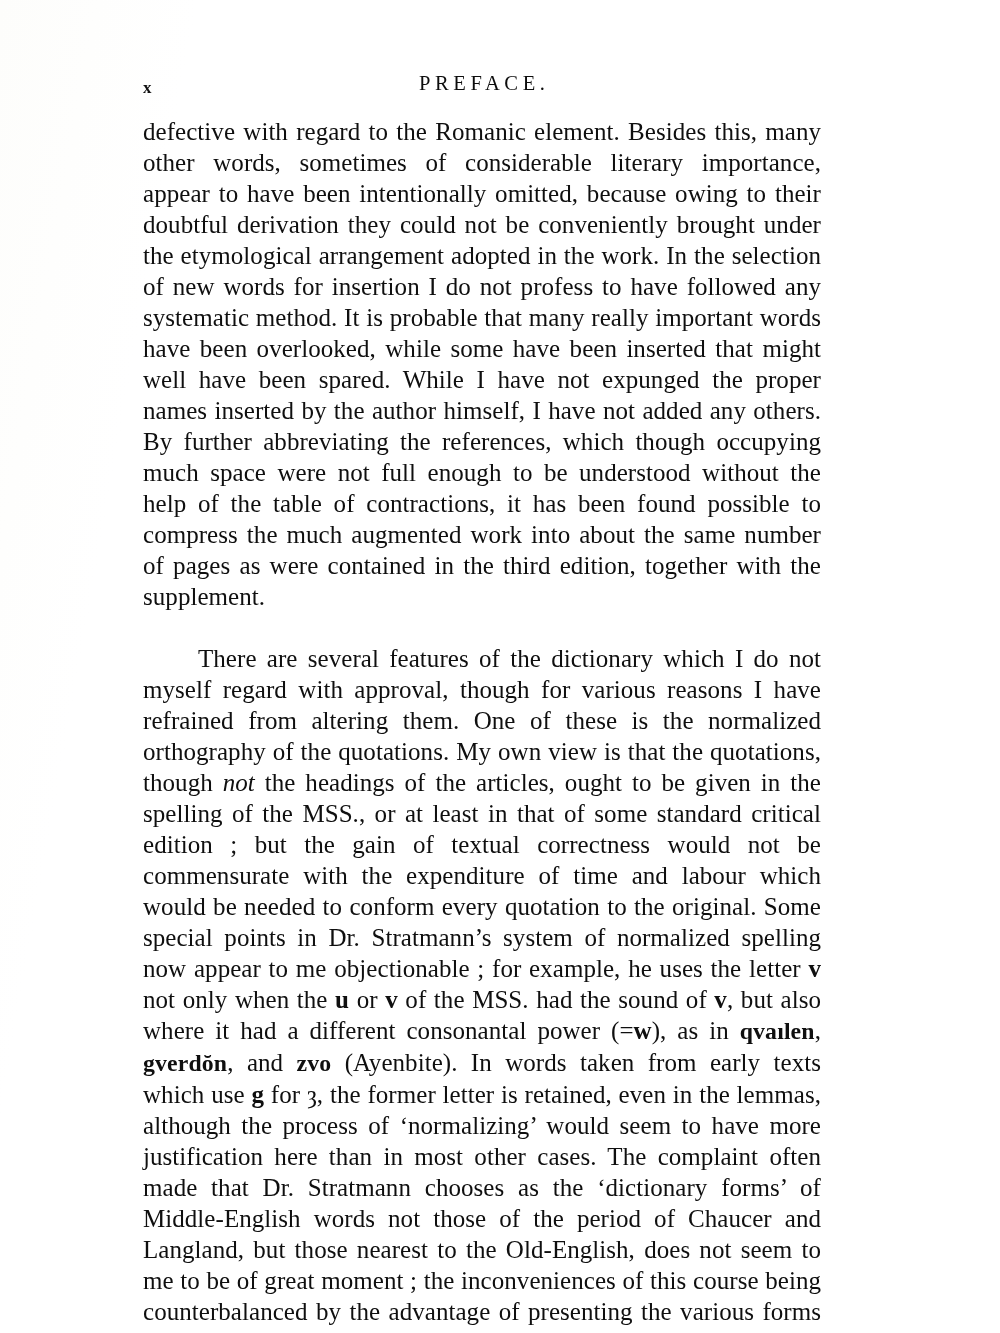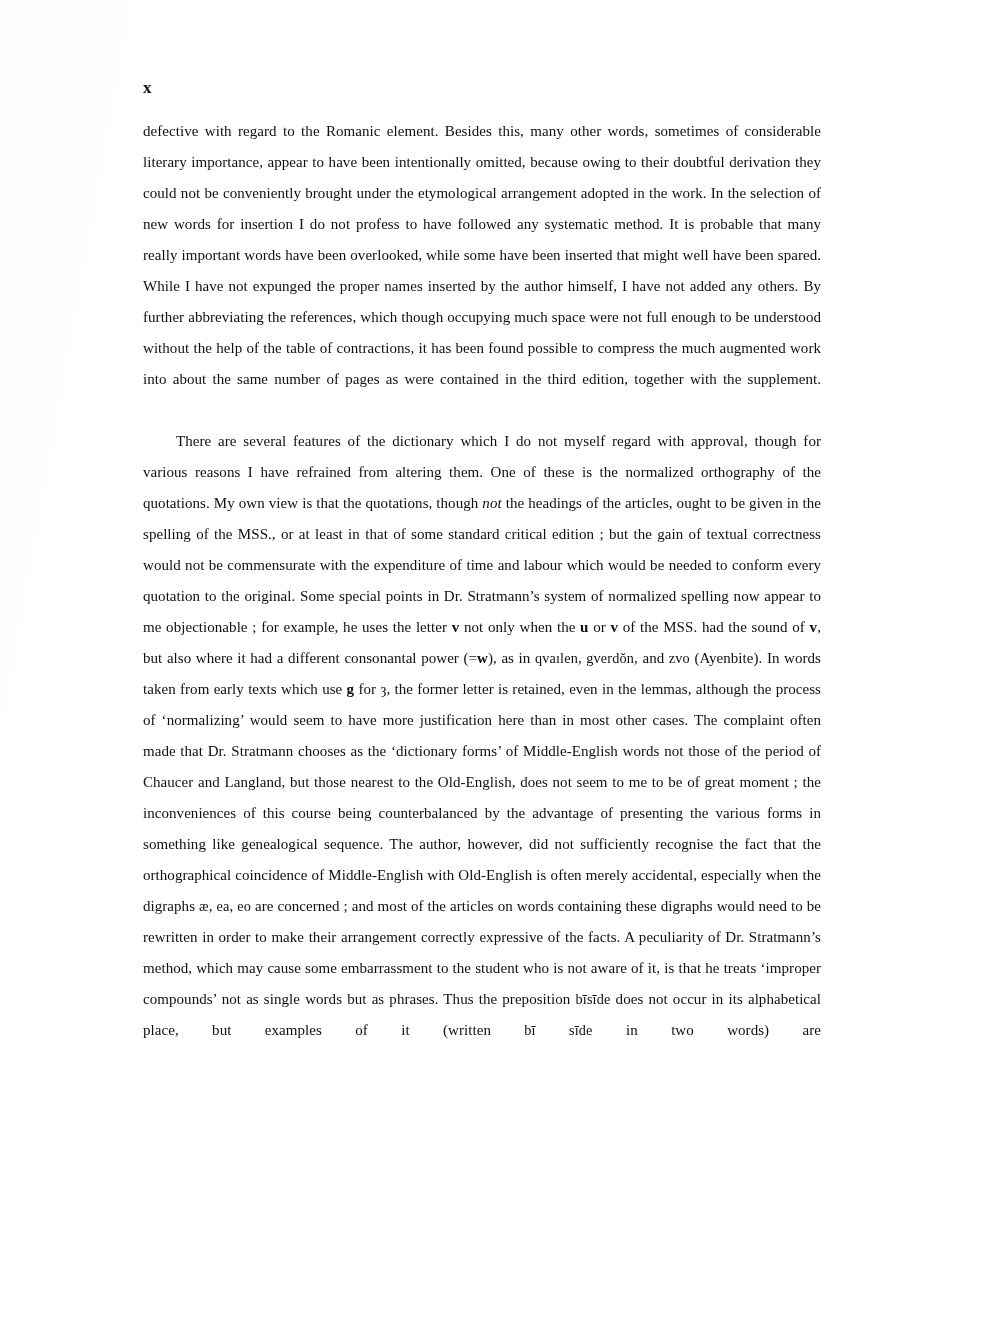--- a/index.html
+++ b/index.html
@@ -53,21 +53,21 @@
     text-align: center;
     font-size: 20.5px;
     letter-spacing: 4.6px;
     text-indent: 4.6px;
     color: #0d0d0d;
   }
 
   
   p.para {
     margin: 0;
-    font-size: 15px;
+    font-size: 25px;
     line-height: 31.0px;
     text-align: justify;
     text-justify: inter-word;
     letter-spacing: 0.05px;
     word-spacing: 0.2px;
     color: #0f0f0f;
     -webkit-font-smoothing: none;
   }
   p.para + p.para {
     text-indent: 2.2em;
@@ -81,33 +81,34 @@
     content: "";
     display: inline-block;
     width: 100%;
   }
 
   i.ital { }
   b.bold { font-weight: bold; letter-spacing: 0.1px; }
 
   
   b.lemma {
-    font-weight: normal;
+    font-weight: bold;
     font-size: 0.95em;
     letter-spacing: 0.15px;
   }
 </style>
 </head>
 <body>
 
 <div class="page">
   <div class="text-block">
 
     <div class="running-head">
       <span class="folio">x</span>
+      <span class="head-title">PREFACE.</span>
     </div>
 
     <div id="body-text">
         <p class="para">defective with regard to the Romanic element.  Besides this, many other words, sometimes of considerable literary importance, appear to have been intentionally omitted, because owing to their doubtful derivation they could not be conveniently brought under the etymological arrangement adopted in the work.  In the selection of new words for insertion I do not profess to have followed any systematic method.  It is probable that many really important words have been overlooked, while some have been inserted that might well have been spared.  While I have not expunged the proper names inserted by the author himself, I have not added any others.  By further abbreviating the references, which though occupying much space were not full enough to be understood without the help of the table of contractions, it has been found possible to compress the much augmented work into about the same number of pages as were contained in the third edition, together with the supplement.</p>
         <p class="para">There are several features of the dictionary which I do not myself regard with approval, though for various reasons I have refrained from altering them.  One of these is the normalized orthography of the quotations.  My own view is that the quotations, though <i class="ital">not</i> the headings of the articles, ought to be given in the spelling of the MSS., or at least in that of some standard critical edition ; but the gain of textual correctness would not be commensurate with the expenditure of time and labour which would be needed to conform every quotation to the original.  Some special points in Dr. Stratmann’s system of normalized spelling now appear to me objectionable ; for example, he uses the letter <b class="bold">v</b> not only when the <b class="bold">u</b> or <b class="bold">v</b> of the MSS. had the sound of <b class="bold">v</b>, but also where it had a different consonantal power (=<b class="bold">w</b>), as in <b class="lemma">qvaılen</b>, <b class="lemma">gverdŏn</b>, and <b class="lemma">zvo</b> (Ayenbite).  In words taken from early texts which use <b class="bold">g</b> for ȝ, the former letter is retained, even in the lemmas, although the process of ‘normalizing’ would seem to have more justification here than in most other cases.  The complaint often made that Dr. Stratmann chooses as the ‘dictionary forms’ of Middle-English words not those of the period of Chaucer and Langland, but those nearest to the Old-English, does not seem to me to be of great moment ; the inconveniences of this course being counterbalanced by the advantage of presenting the various forms in something like genealogical sequence.  The author, however, did not sufficiently recognise the fact that the orthographical coincidence of Middle-English with Old-English is often merely accidental, especially when the digraphs <b class="lemma">æ</b>, <b class="lemma">ea</b>, <b class="lemma">eo</b> are concerned ; and most of the articles on words containing these digraphs would need to be rewritten in order to make their arrangement correctly expressive of the facts.  A peculiarity of Dr. Stratmann’s method, which may cause some embarrassment to the student who is not aware of it, is that he treats ‘improper compounds’ not as single words but as phrases.  Thus the preposition <b class="lemma">bīsīde</b> does not occur in its alphabetical place, but examples of it (written <b class="lemma">bī sīde</b> in two words) are</p>
       </div>
 
   </div>
 </div>
 

